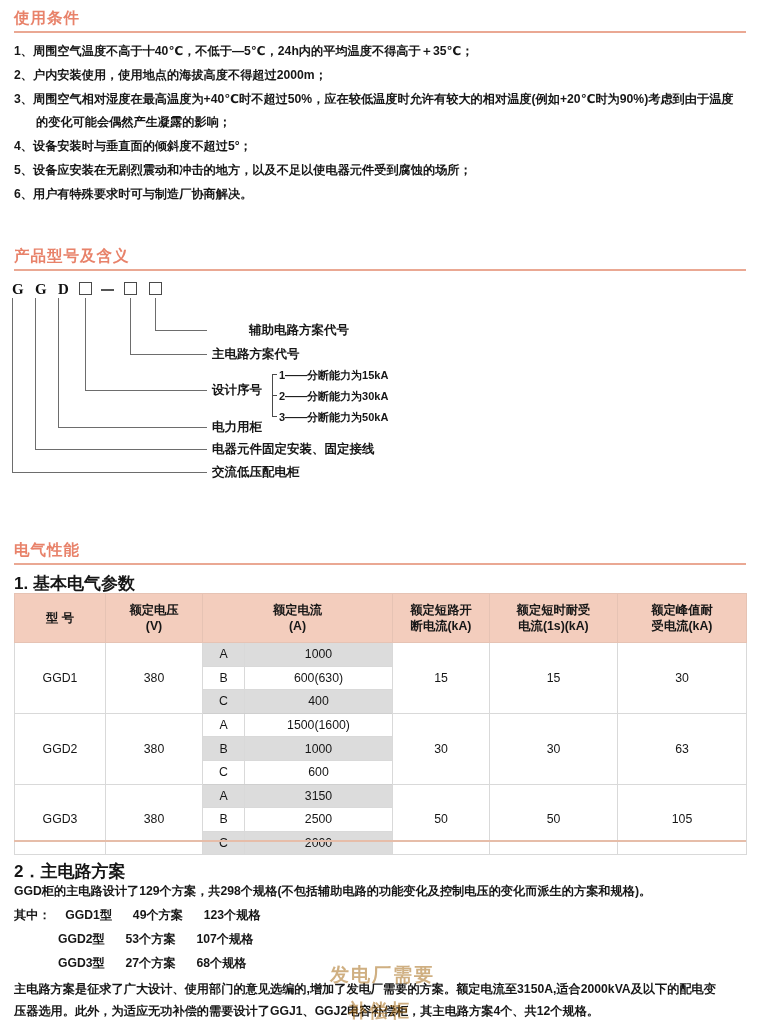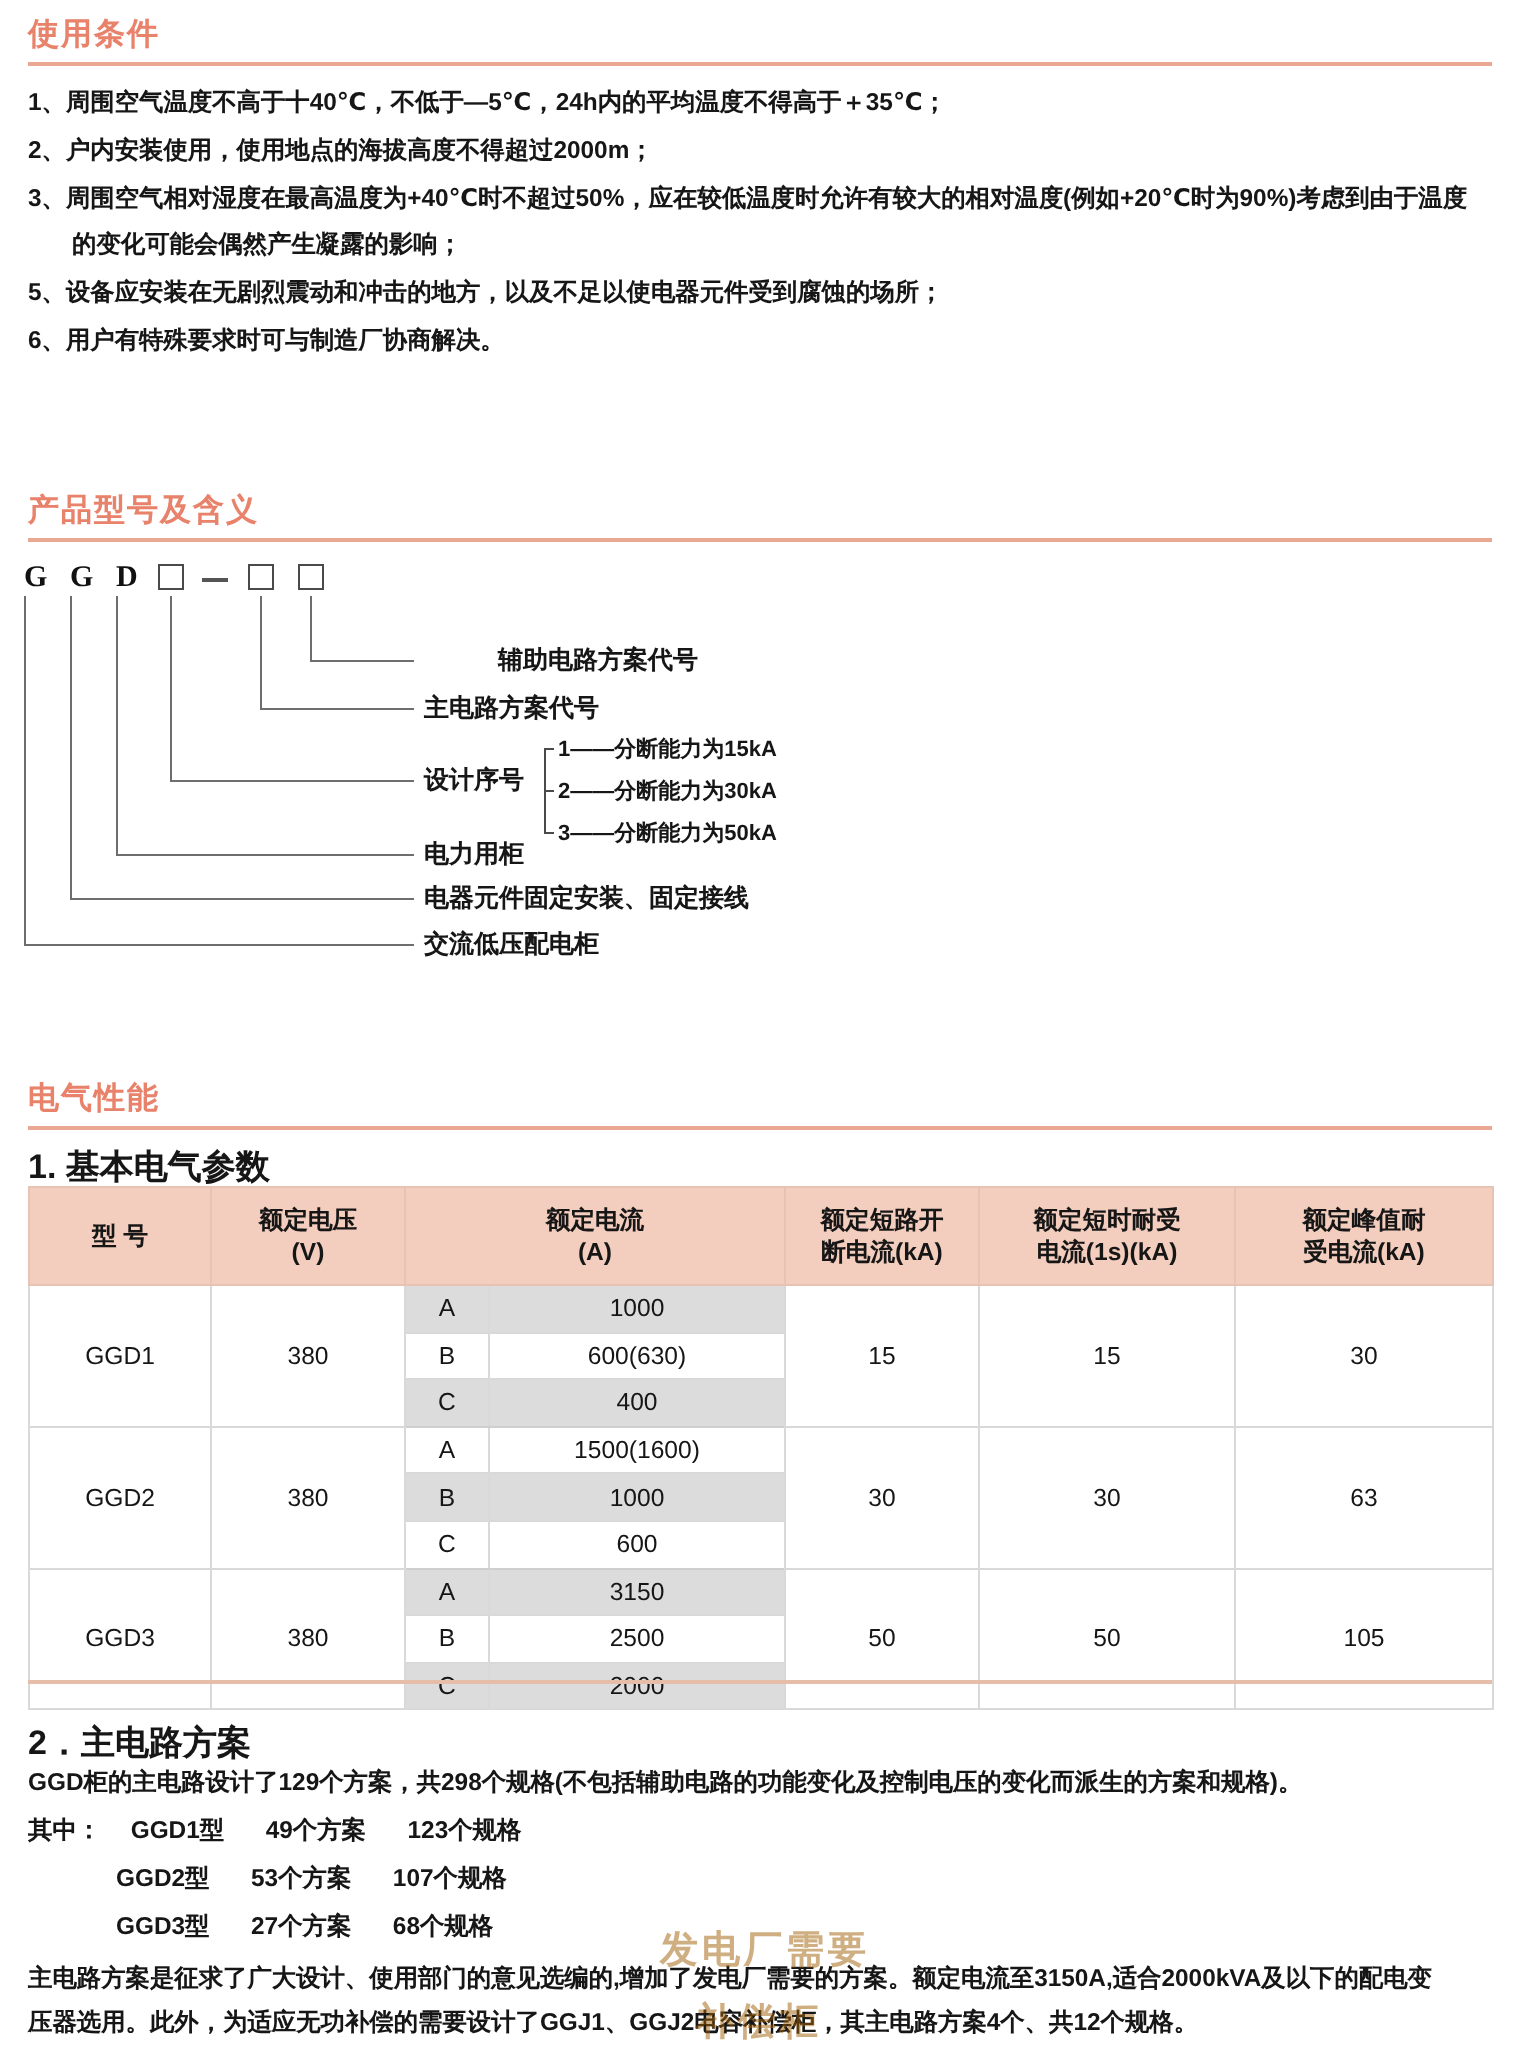--- a/index.html
+++ b/index.html
@@ -232,20 +232,23 @@
   <div class="cond-list">
     <div class="cond-item">
       <span>1、</span><span>周围空气温度不高于十40℃，不低于—5℃，24h内的平均温度不得高于＋35℃；</span>
     </div>
     <div class="cond-item">
       <span>2、</span><span>户内安装使用，使用地点的海拔高度不得超过2000m；</span>
     </div>
     <div class="cond-item wrap">
       <span>3、</span><span>周围空气相对湿度在最高温度为+40℃时不超过50%，应在较低温度时允许有较大的相对温度(例如+20℃时为90%)考虑到由于温度</span>
       <span class="cond-cont">的变化可能会偶然产生凝露的影响；</span>
+    </div>
+    <div class="cond-item">
+      <span>4、</span><span>设备安装时与垂直面的倾斜度不超过5°；</span>
     </div>
     <div class="cond-item">
       <span>5、</span><span>设备应安装在无剧烈震动和冲击的地方，以及不足以使电器元件受到腐蚀的场所；</span>
     </div>
     <div class="cond-item">
       <span>6、</span><span>用户有特殊要求时可与制造厂协商解决。</span>
     </div>
   </div>
 
   <div class="section-head" style="top:246px;">

